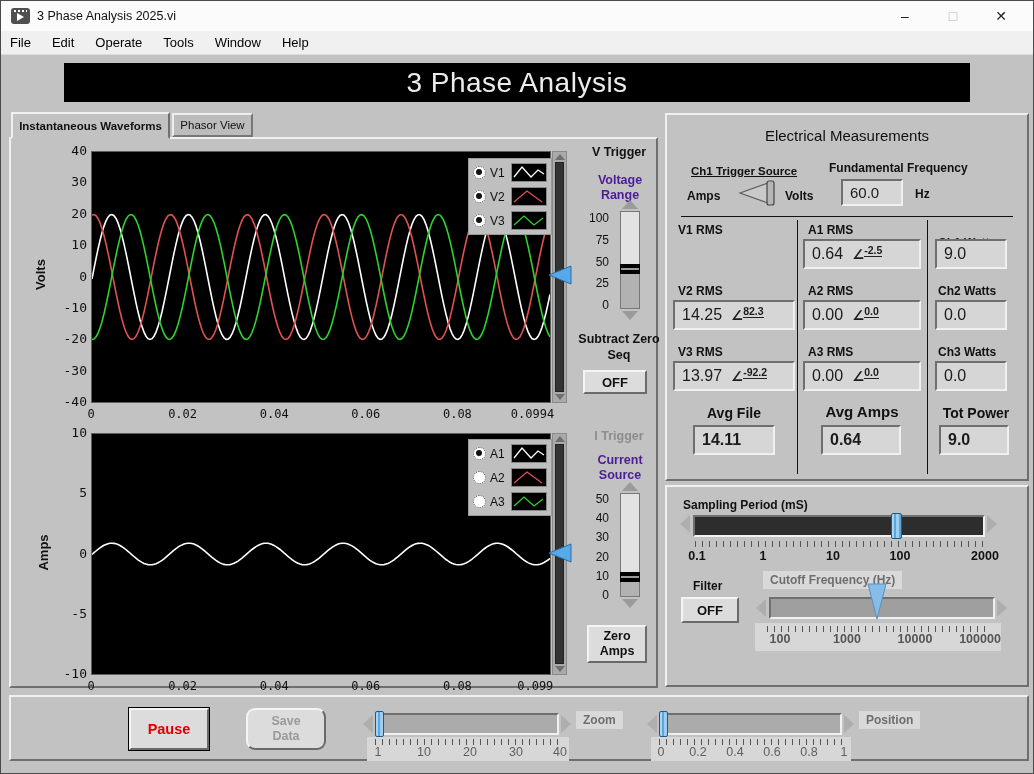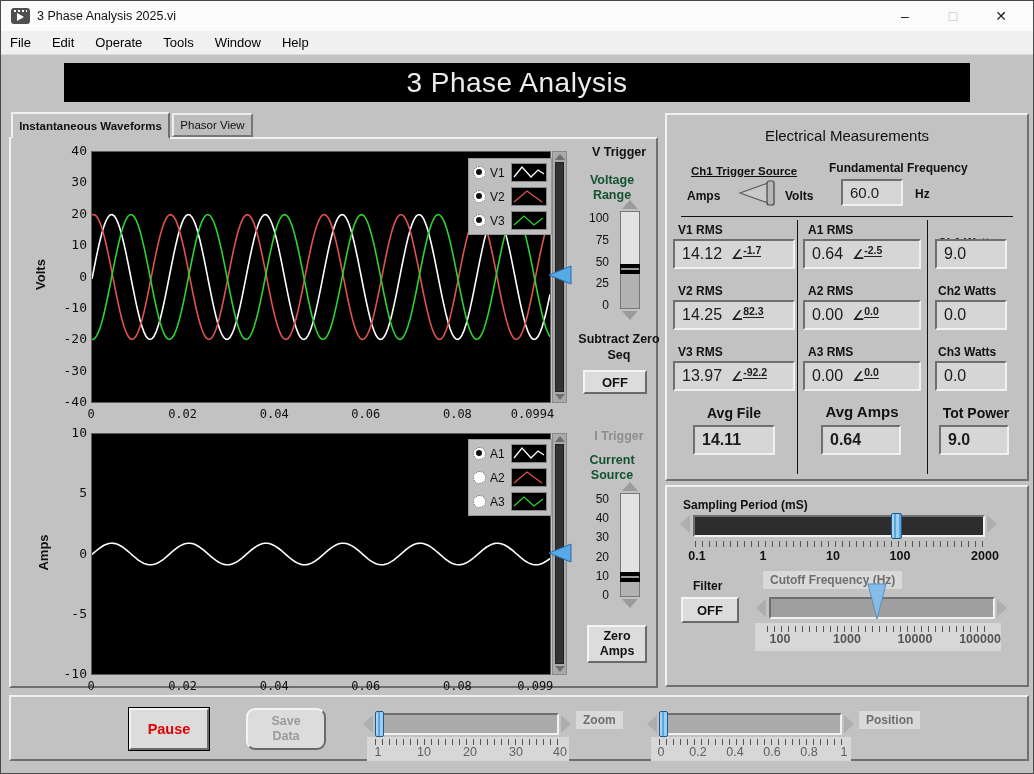--- a/index.html
+++ b/index.html
@@ -66,22 +66,22 @@
   .sb-arrow { width:0; height:0; border-left:5px solid transparent; border-right:5px solid transparent; margin:2px 0; }
   .sb-arrow.up { border-bottom:6px solid #6f6f6f; }
   .sb-arrow.down { border-top:6px solid #6f6f6f; }
   .sb-track { flex:1; width:9px; background:#333; border:1px solid #222; }
   .trig-arrow { position:absolute; z-index:5; }
 
   
   .trig-col { position:absolute; width:88px; }
   .tc-title { position:absolute; width:100%; text-align:center; font-weight:bold; font-size:12.5px; color:#111; }
   .tc-title.dim { color:#8d8d8d; }
-  .tc-range { position:absolute; width:70px; left:2px; text-align:center; font-weight:bold;
-              font-size:12.5px; color:#14532d; line-height:15px; }
+  .tc-range { position:absolute; width:70px; left:10px; text-align:center; font-weight:bold;
+              font-size:12.5px; color:#4c1d95; line-height:15px; }
   .vs-labels { position:absolute; display:flex; flex-direction:column; justify-content:space-between;
                align-items:flex-end; width:30px; font-size:12px; color:#111; }
   .vs-col { position:absolute; width:22px; display:flex; flex-direction:column; align-items:center; }
   .vs-arrow { width:0; height:0; border-left:8px solid transparent; border-right:8px solid transparent; }
   .vs-arrow.up { border-bottom:9px solid #9b9b9b; margin-bottom:2px; }
   .vs-arrow.down { border-top:9px solid #9b9b9b; margin-top:2px; }
   .vs-track { position:relative; width:20px; background:#e2e2e2; border:1px solid #777; }
   .vs-fill { position:absolute; bottom:0; left:0; width:100%; background:#b2b2b2; }
   .vs-handle { position:absolute; left:-1px; width:20px; height:10px;
                background:linear-gradient(#000 0 3.5px, #9a9a9a 3.5px 5.5px, #000 5.5px); border:1px solid #000; }
@@ -344,24 +344,20 @@
 
       <div class="fieldlbl" style="left:162px; top:46px;">Fundamental Frequency</div>
       <div class="vbox" style="left:174px; top:64px; width:62px; height:27px; font-size:15px;">60.0</div>
       <div class="fieldlbl" style="left:248px; top:72px;">Hz</div>
 
       <div class="divider-h" style="left:14px; top:101px; width:332px;"></div>
       <div class="divider-v" style="left:130px; top:105px; height:254px;"></div>
       <div class="divider-v" style="left:260px; top:105px; height:254px;"></div>
 
       <div class="fieldlbl" style="left:11px; top:108px;">V1 RMS</div>
-      <div class="vbox" style="left:6px; top:124px; width:122px;">
-        <span>14.12</span>
-        <span class="ang"><span class="ang-sym">∠</span><span class="ang-num">-1.7</span></span>
-      </div>
       <div class="fieldlbl" style="left:11px; top:169px;">V2 RMS</div>
       <div class="vbox" style="left:6px; top:185px; width:122px;">
         <span>14.25</span>
         <span class="ang"><span class="ang-sym">∠</span><span class="ang-num">82.3</span></span>
       </div>
       <div class="fieldlbl" style="left:11px; top:230px;">V3 RMS</div>
       <div class="vbox" style="left:6px; top:246px; width:122px;">
         <span>13.97</span>
         <span class="ang"><span class="ang-sym">∠</span><span class="ang-num">-92.2</span></span>
       </div>

